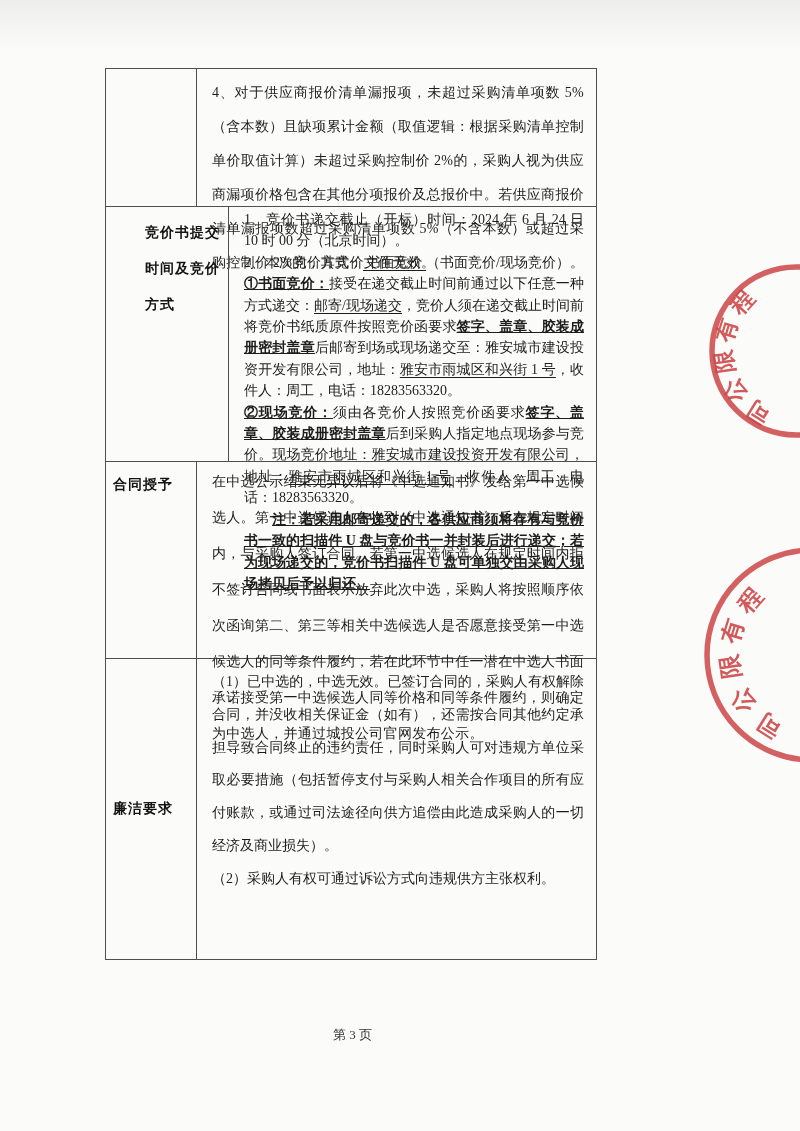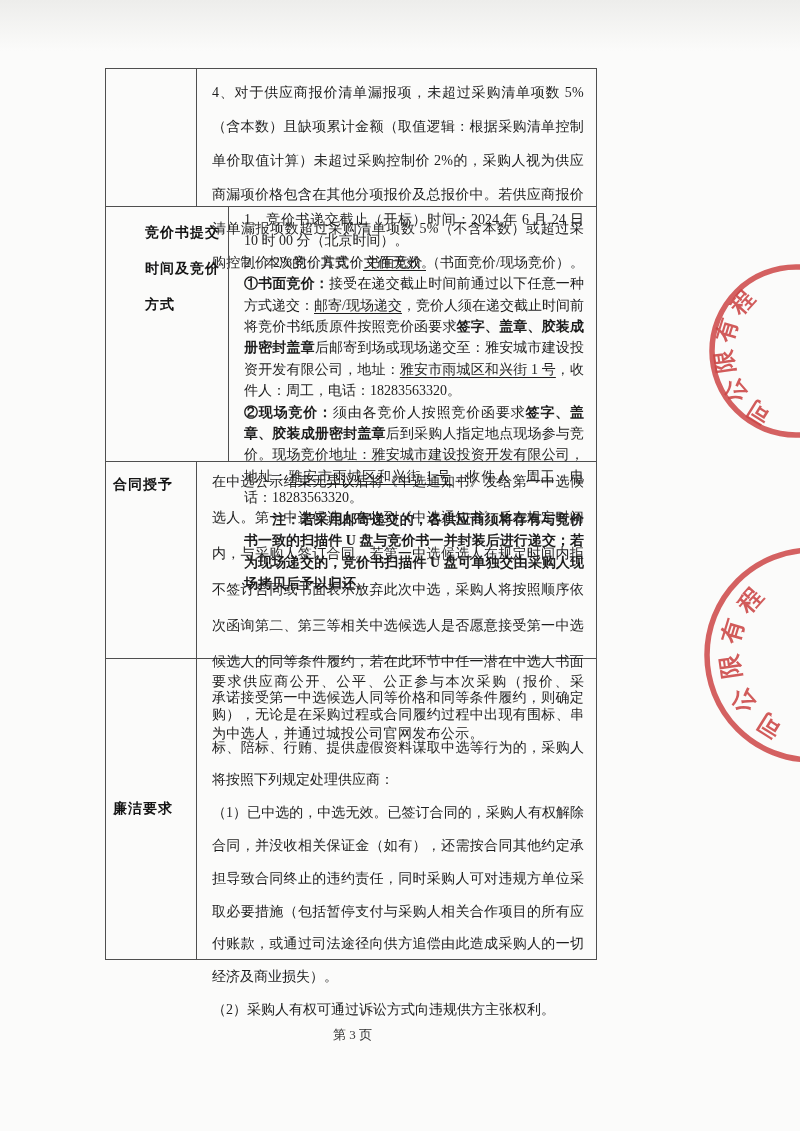--- a/index.html
+++ b/index.html
@@ -26,21 +26,21 @@
     border-right:1px solid #4f4f4f;
     font-weight:bold;font-size:14px;letter-spacing:1px;
     padding:10px 4px 0 7px;line-height:36px;color:#141414;
   }
   .ccell{
     flex:1;box-sizing:border-box;
     padding:0 12px 0 15px;font-size:14px;
   }
   .para{text-align:justify;}
   .para.indent{text-indent:2em;}
-  .b{font-weight:bold;}
+  .b{font-weight:bold;text-decoration:underline;}
   .u{text-decoration:underline;text-underline-offset:3px;}
 
   .r1{height:138px;}
   .r1 .ccell{padding-top:7px;}
   .r1 .para{line-height:34px;letter-spacing:0.3px;}
 
   .r2{height:255px;}
   .r2 .hcell{padding-top:8px;line-height:36px;margin-left:32px;}
   .r2 .ccell{padding-top:2px;}
   .r2 .para{line-height:21.4px;}
@@ -99,21 +99,20 @@
   <div class="trow r4">
     <div class="hcell">合同授予</div>
     <div class="ccell">
         <div class="para"><span>在中选公示结束无异议后将《中选通知书》发给第一中选候选人。第一中选候选人在收到《中选通知书》后在规定时间内，与采购人签订合同。若第一中选候选人在规定时间内拒不签订合同或书面表示放弃此次中选，采购人将按照顺序依次函询第二、第三等相关中选候选人是否愿意接受第一中选候选人的同等条件履约，若在此环节中任一潜在中选人书面承诺接受第一中选候选人同等价格和同等条件履约，则确定为中选人，并通过城投公司官网发布公示。</span></div>
       </div>
   </div>
 
   <div class="trow r5">
     <div class="hcell">廉洁要求</div>
     <div class="ccell">
-        <div class="para"><span>要求供应商公开、公平、公正参与本次采购（报价、采购），无论是在采购过程或合同履约过程中出现有围标、串标、陪标、行贿、提供虚假资料谋取中选等行为的，采购人将按照下列规定处理供应商：</span></div>
         <div class="para"><span>（1）已中选的，中选无效。已签订合同的，采购人有权解除合同，并没收相关保证金（如有），还需按合同其他约定承担导致合同终止的违约责任，同时采购人可对违规方单位采取必要措施（包括暂停支付与采购人相关合作项目的所有应付账款，或通过司法途径向供方追偿由此造成采购人的一切经济及商业损失）。</span></div>
         <div class="para"><span>（2）采购人有权可通过诉讼方式向违规供方主张权利。</span></div>
       </div>
   </div>
 
 </div>
 
 <svg class="stamp" style="left:700px;top:255px;" width="200" height="200" viewBox="0 0 200 200">
   <circle cx="96" cy="96" r="84" fill="none" stroke="#cc4545" stroke-width="5.5" opacity="0.85"></circle>
   <g fill="#cc4545" opacity="0.88" font-size="23" text-anchor="middle">

